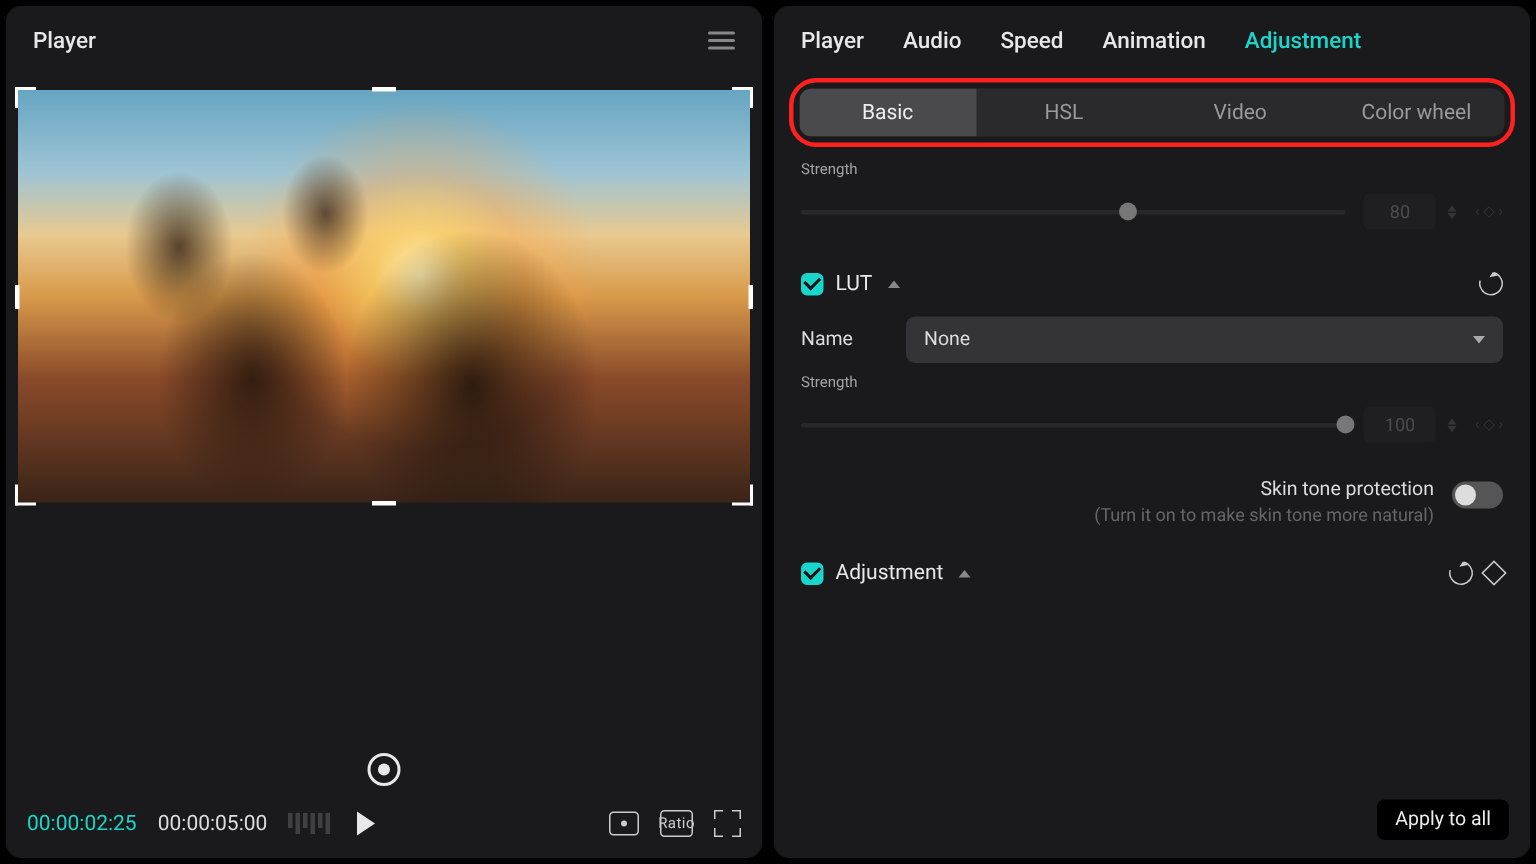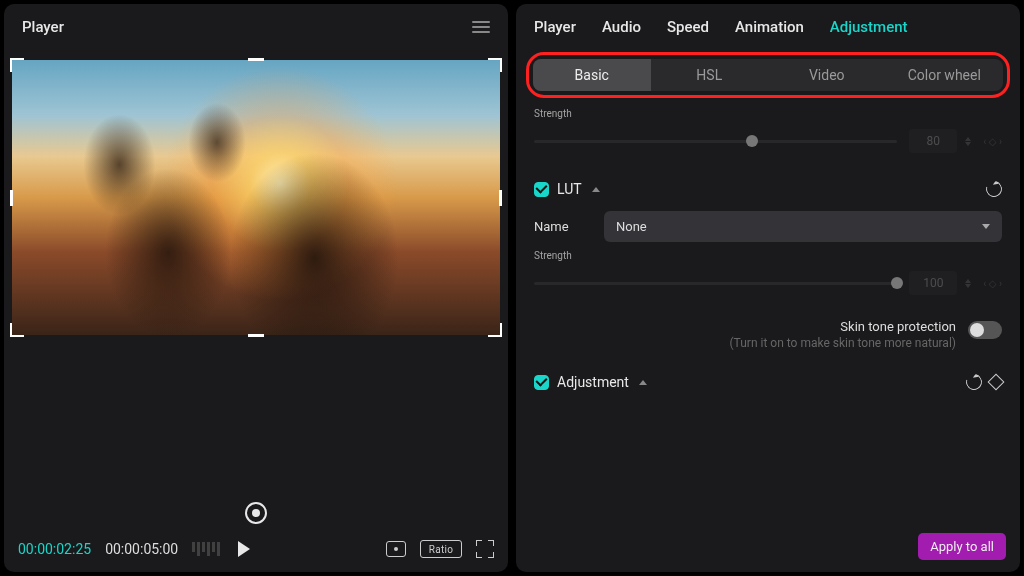--- a/index.html
+++ b/index.html
@@ -44,21 +44,21 @@
 .rotate-btn::after{content:""; position:absolute; top:50%; left:50%; width:8px; height:8px; background:#e8e8e8; border-radius:50%; transform:translate(-50%,-50%);}
 
 .player-footer { display: flex; align-items: center; padding: 10px 14px 14px; gap: 14px; color: #ccc; font-size: 14px; }
 .timecode-current { color: #18d6c9; font-variant-numeric: tabular-nums; }
 .timecode-total { color: #ddd; font-variant-numeric: tabular-nums; }
 .bars { display:flex; gap:2px; opacity:0.35;}
 .bars span{width:3px; background:#888;}
 .bars span:nth-child(1){height:10px;} .bars span:nth-child(2){height:14px;} .bars span:nth-child(3){height:10px;} .bars span:nth-child(4){height:14px;} .bars span:nth-child(5){height:10px;} .bars span:nth-child(6){height:14px;}
 .play-btn { width: 0; height: 0; border-left: 12px solid #e8e8e8; border-top: 8px solid transparent; border-bottom: 8px solid transparent; cursor: pointer; margin-left:4px;}
 .spacer { flex: 1; }
-.footer-icon { width: 42px; height: 18px; cursor: pointer; color:#ccc; display:flex; align-items:center; justify-content:center; font-size:11px;}
+.footer-icon { width: 22px; height: 18px; cursor: pointer; color:#ccc; display:flex; align-items:center; justify-content:center; font-size:11px;}
 .scan-icon { border:1.5px solid #ccc; border-radius:3px; position:relative; width:20px; height:16px;}
 .scan-icon::after{content:""; position:absolute; top:50%; left:50%; width:4px; height:4px; border-radius:50%; background:#ccc; transform:translate(-50%,-50%);}
 .ratio-box { border:1.5px solid #ccc; border-radius:3px; padding:0 4px; height:18px; display:flex; align-items:center; font-size:10px; letter-spacing:0.3px;}
 .fullscreen-icon { width:18px; height:18px; position:relative;}
 .fullscreen-icon span{position:absolute; width:6px; height:6px; border:1.5px solid #ccc;}
 .fullscreen-icon .c1{top:0;left:0;border-right:none;border-bottom:none;}
 .fullscreen-icon .c2{top:0;right:0;border-left:none;border-bottom:none;}
 .fullscreen-icon .c3{bottom:0;left:0;border-right:none;border-top:none;}
 .fullscreen-icon .c4{bottom:0;right:0;border-left:none;border-top:none;}
 
@@ -105,21 +105,21 @@
 .skin-row{ display:flex; align-items:flex-start; padding:10px 0; gap:12px;text-align:right;}
 .skin-text{ flex:1;}
 .skin-title{ color:#ddd; font-size:13px; margin-bottom:2px;}
 .skin-sub{ color:#666; font-size:12px;}
 .toggle{ width:34px; height:18px; background:#555; border-radius:10px; position:relative; cursor:pointer; margin-top:2px;}
 .toggle::after{content:""; position:absolute; width:14px; height:14px; background:#ddd; border-radius:50%; top:2px; left:2px;}
 
 .diamond{ width:12px; height:12px; border:1.5px solid #ccc; transform:rotate(45deg);}
 
 .apply-row{ display:flex; justify-content:flex-end; padding: 8px 14px 12px;}
-.apply-btn{ background:#a21caf; color:#eee; padding:6px 12px; border-radius:5px; font-size:13px; cursor:pointer;}
+.apply-btn{ background:#000000; color:#eee; padding:6px 12px; border-radius:5px; font-size:13px; cursor:pointer;}
 </style>
 </head>
 <body>
 
 <div class="panel player-panel">
   <div class="panel-header">
     <span>Player</span>
     <div class="hamburger">
       <span></span>
         <span></span>

